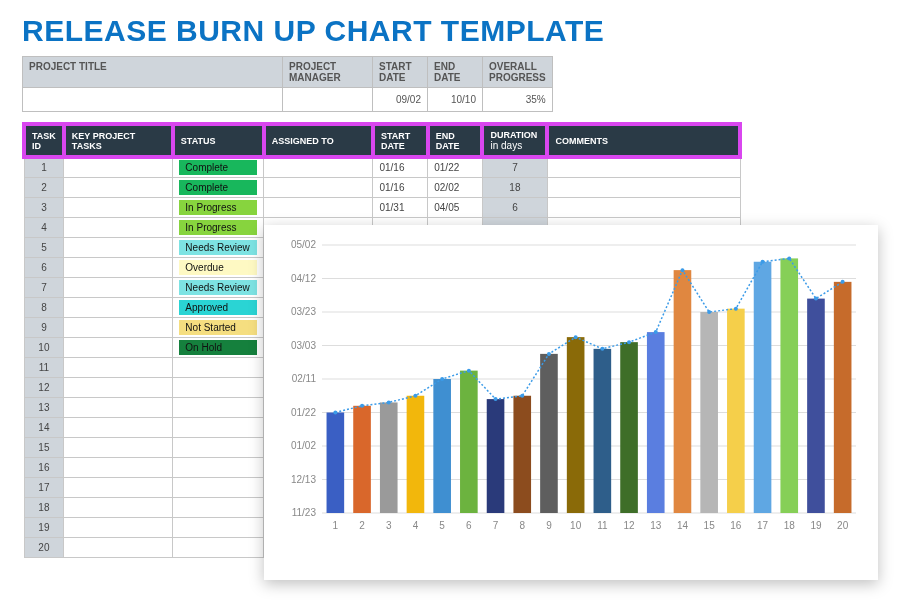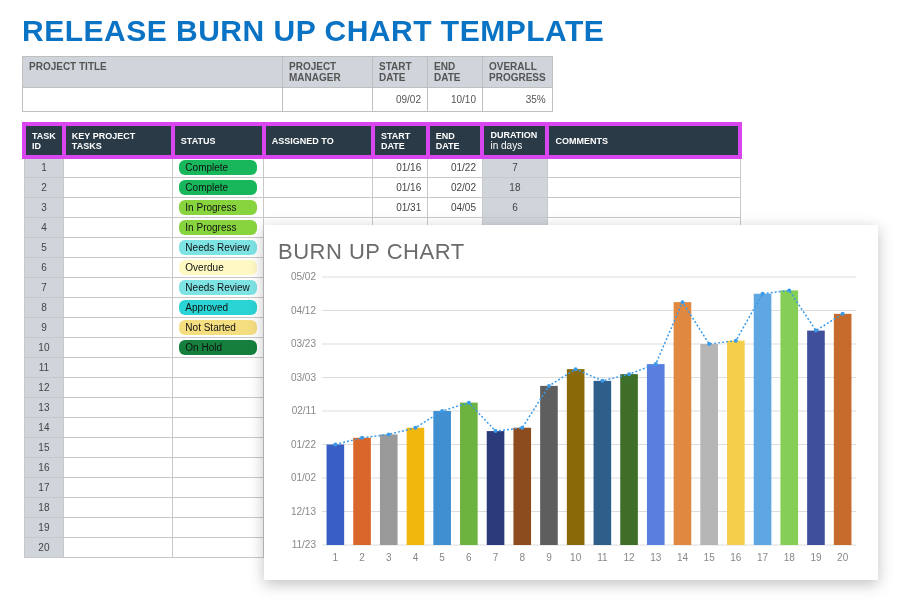--- a/index.html
+++ b/index.html
@@ -9,22 +9,22 @@
   .project-table th, .project-table td { border: 1px solid #bfbfbf; padding: 4px 6px; font-size: 10px; font-weight: bold; color: #555; text-align: left; vertical-align: top; height: 24px; }
   .project-table th { background: #cfd5db; }
   .project-table td { background: #fff; font-weight: normal; }
   .project-table td.centered { text-align: right; vertical-align: middle; }
   .tasks-table { border-collapse: collapse; margin: 10px 0 0 22px; width: 720px; }
   .tasks-table th { background: #2a3a46; color: #fff; font-size: 9px; font-weight: bold; border: 4px solid #d946ef; padding: 4px 6px; text-align: left; height: 30px; vertical-align: middle; }
   .tasks-table th .sub { display:block; font-weight: normal; font-size: 10px; }
   .tasks-table td { border: 1px solid #c8c8c8; padding: 0 6px; font-size: 10px; color:#444; height: 20px; background: #fff; vertical-align: middle; }
   .tasks-table td.idcell { background: #cfd5db; text-align: center; }
   .tasks-table td.dur { background: #cfd5db; text-align: center; }
-  .tasks-table td.centered { text-align: right; }
-  .status-pill { display: inline-block; min-width: 78px; padding: 2px 6px; font-size: 10px; color: #111; border-radius: 6px; }
+  .tasks-table td.centered { text-align: left; }
+  .status-pill { display: inline-block; min-width: 78px; padding: 2px 6px; font-size: 10px; color: #111; }
   .chart-card { position: absolute; left: 264px; top: 225px; width: 614px; height: 355px; background: #fff; box-shadow: 0 4px 14px rgba(0,0,0,0.25); padding: 14px 14px 6px 14px; }
   .chart-title { font-size: 22px; color: #6b6b6b; font-weight: 500; margin-bottom: 6px; letter-spacing: 0.5px; }
   .chart-plot { position: relative; width: 100%; height: 296px; }
   .chart-plot svg { width: 100%; height: 100%; }
   .ylabel { font-size: 10px; fill: #888; }
   .xlabel { font-size: 10px; fill: #888; text-anchor: middle; }
   .gridline { stroke: #ddd; stroke-width: 1; }
   .trendline { stroke: #3b9be8; stroke-width: 1.5; stroke-dasharray: 2 2; fill: none; }
   .trend-dot { fill: #3b9be8; }
 </style>
@@ -265,21 +265,20 @@
         <td></td>
         <td class="centered"></td>
         <td class="centered"></td>
         <td class="dur"></td>
         <td></td>
       </tr>
     </tbody>
 </table>
 
 <div class="chart-card">
-  <div class="chart-title">BURN UP CHART</div>
   <div class="chart-plot">
     <svg id="chart-svg" viewBox="0 0 586 296">
         <line x1="44" x2="578" y1="274" y2="274" class="gridline"></line>
         <text x="38" y="277" text-anchor="end" class="ylabel">11/23</text>
         <line x1="44" x2="578" y1="240.5" y2="240.5" class="gridline"></line>
         <text x="38" y="243.5" text-anchor="end" class="ylabel">12/13</text>
         <line x1="44" x2="578" y1="207" y2="207" class="gridline"></line>
         <text x="38" y="210" text-anchor="end" class="ylabel">01/02</text>
         <line x1="44" x2="578" y1="173.5" y2="173.5" class="gridline"></line>
         <text x="38" y="176.5" text-anchor="end" class="ylabel">01/22</text>

